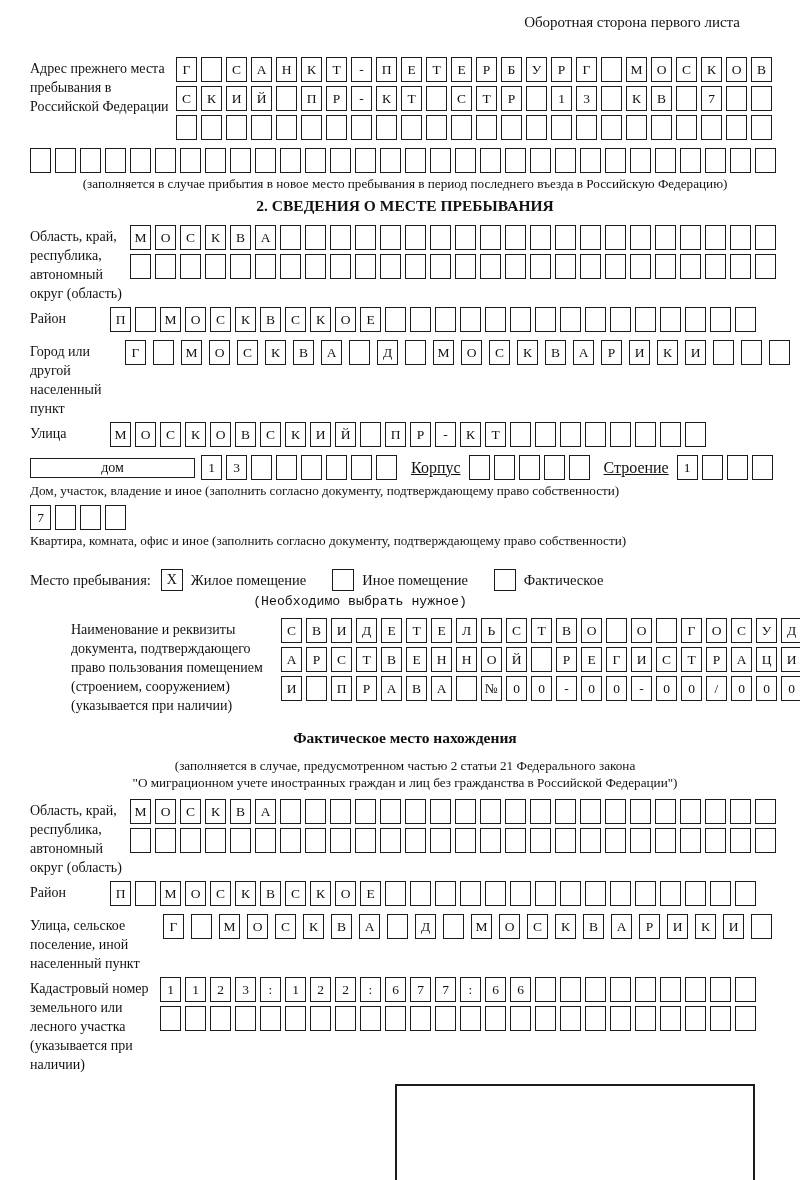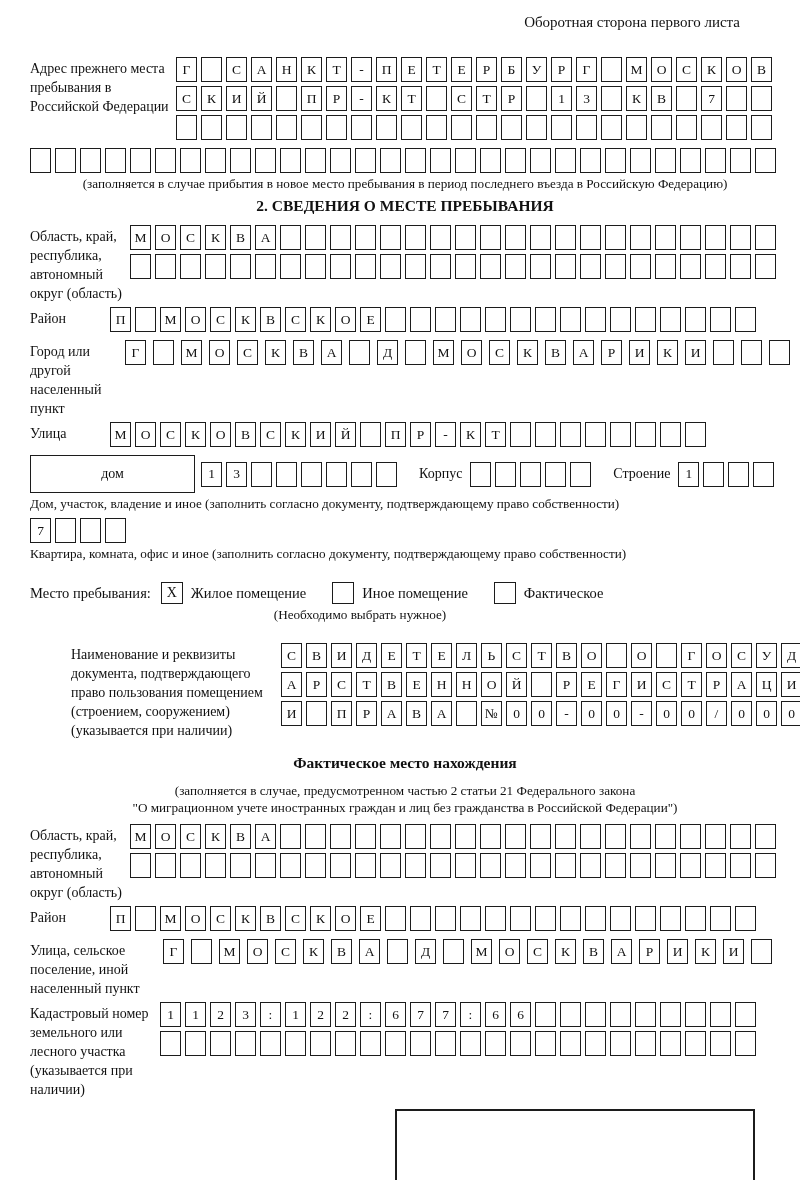--- a/index.html
+++ b/index.html
@@ -28,35 +28,35 @@
     display:inline-flex;align-items:center;justify-content:center;
     font-size:13.5px;background:#fff;
   }
   .wide .cell{margin-right:7px;}
   .fullrow{margin:0 0 2px 0;}
   .caption{font-size:13.2px;line-height:17px;margin:1px 0 5px 0;}
   .caption.center{text-align:center;}
   .sect-title{font-size:15.5px;font-weight:bold;text-align:center;margin:4px 0 10px 0;}
   .inline-row{display:flex;align-items:center;margin-bottom:2px;}
   .labelbox{
-    box-sizing:border-box;border:1.6px solid #1c1c1c;height:38px;
+    box-sizing:border-box;border:1.6px solid #1c1c1c;height:20px;
     display:flex;align-items:center;justify-content:center;
     font-size:14px;margin-right:6px;flex:0 0 auto;
   }
   .housebox{width:165px;}
   .aptbox{width:200px;}
-  .inline-lbl{font-size:14px;margin:0 8px 0 18px;flex:0 0 auto;}
+  .inline-lbl{font-size:16px;margin:0 8px 0 10px;flex:0 0 auto;text-decoration:underline;}
   .checkbox{
     box-sizing:border-box;width:22px;height:22px;border:1.6px solid #1c1c1c;
     display:inline-flex;align-items:center;justify-content:center;
     font-size:14px;flex:0 0 auto;
   }
   .stay .opt-lbl{font-size:14.5px;margin:0 26px 0 8px;}
   .stay .lead-lbl{font-size:14.5px;margin-right:10px;}
-  .choose-note{text-align:center;width:420px;margin-left:120px;margin-bottom:20px;}
+  .choose-note{text-align:center;width:420px;margin-left:120px;margin-bottom:8px;font-family:Liberation Mono, monospace;}
   .act-note{text-align:center;margin:0;}
   .conf-box{
     box-sizing:border-box;width:360px;height:175px;border:2px solid #1c1c1c;
     margin:10px 0 6px 365px;background:#fff;
   }
   .mt6{margin-top:6px;}
   .mt8{margin-top:20px;}
   .mt14{margin-top:14px;}
 </style>
 </head>

